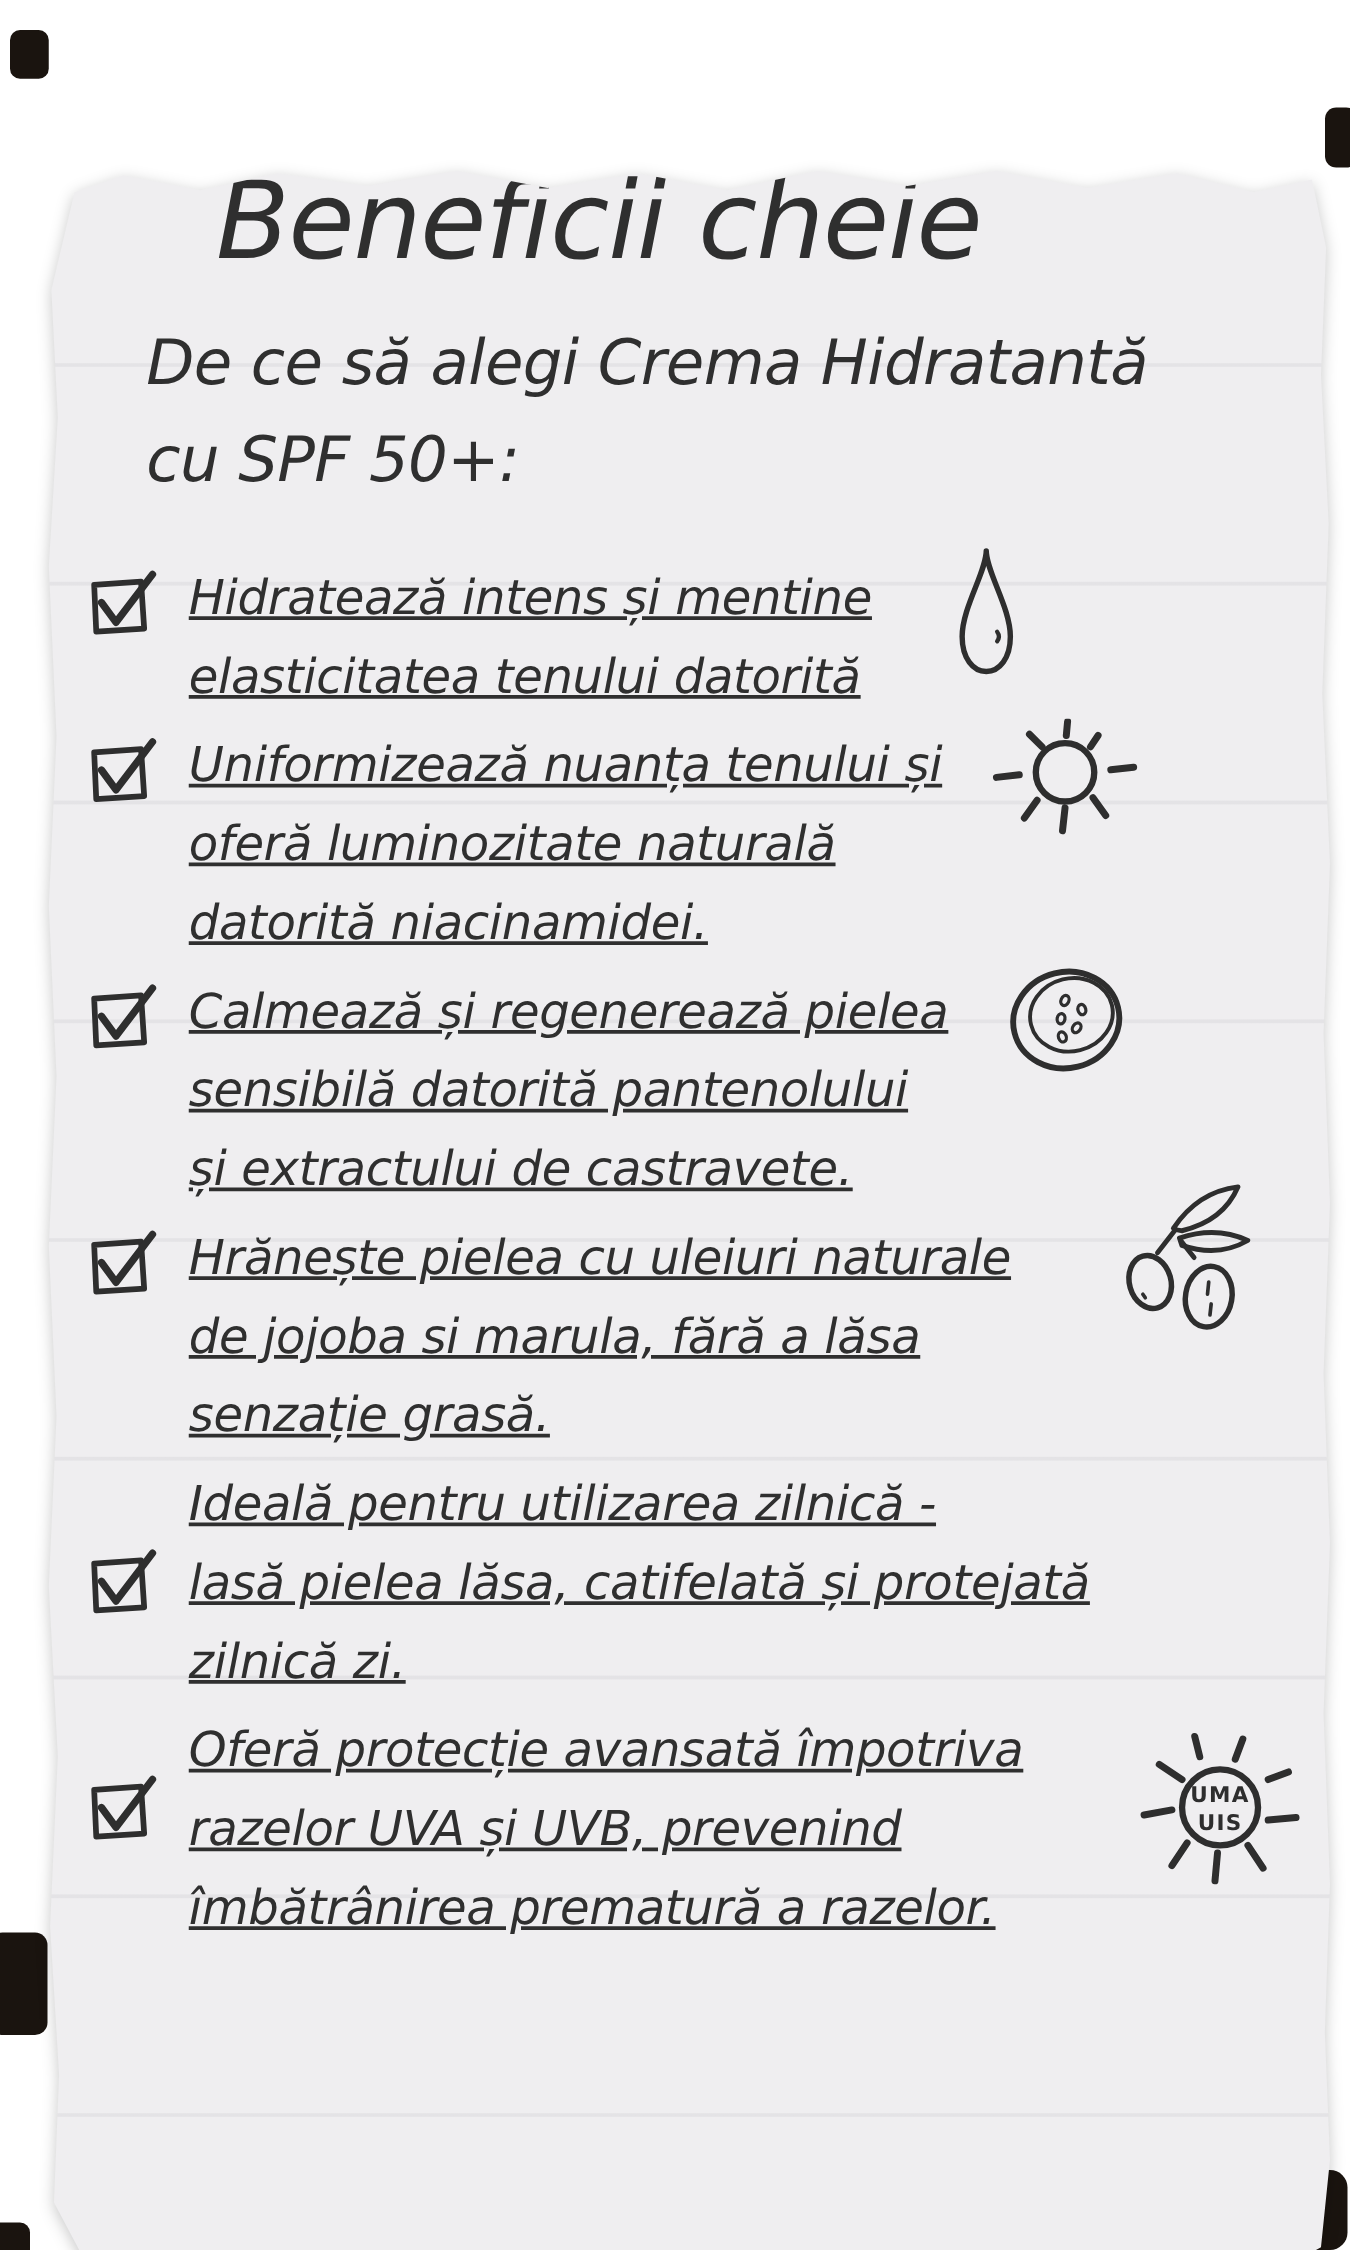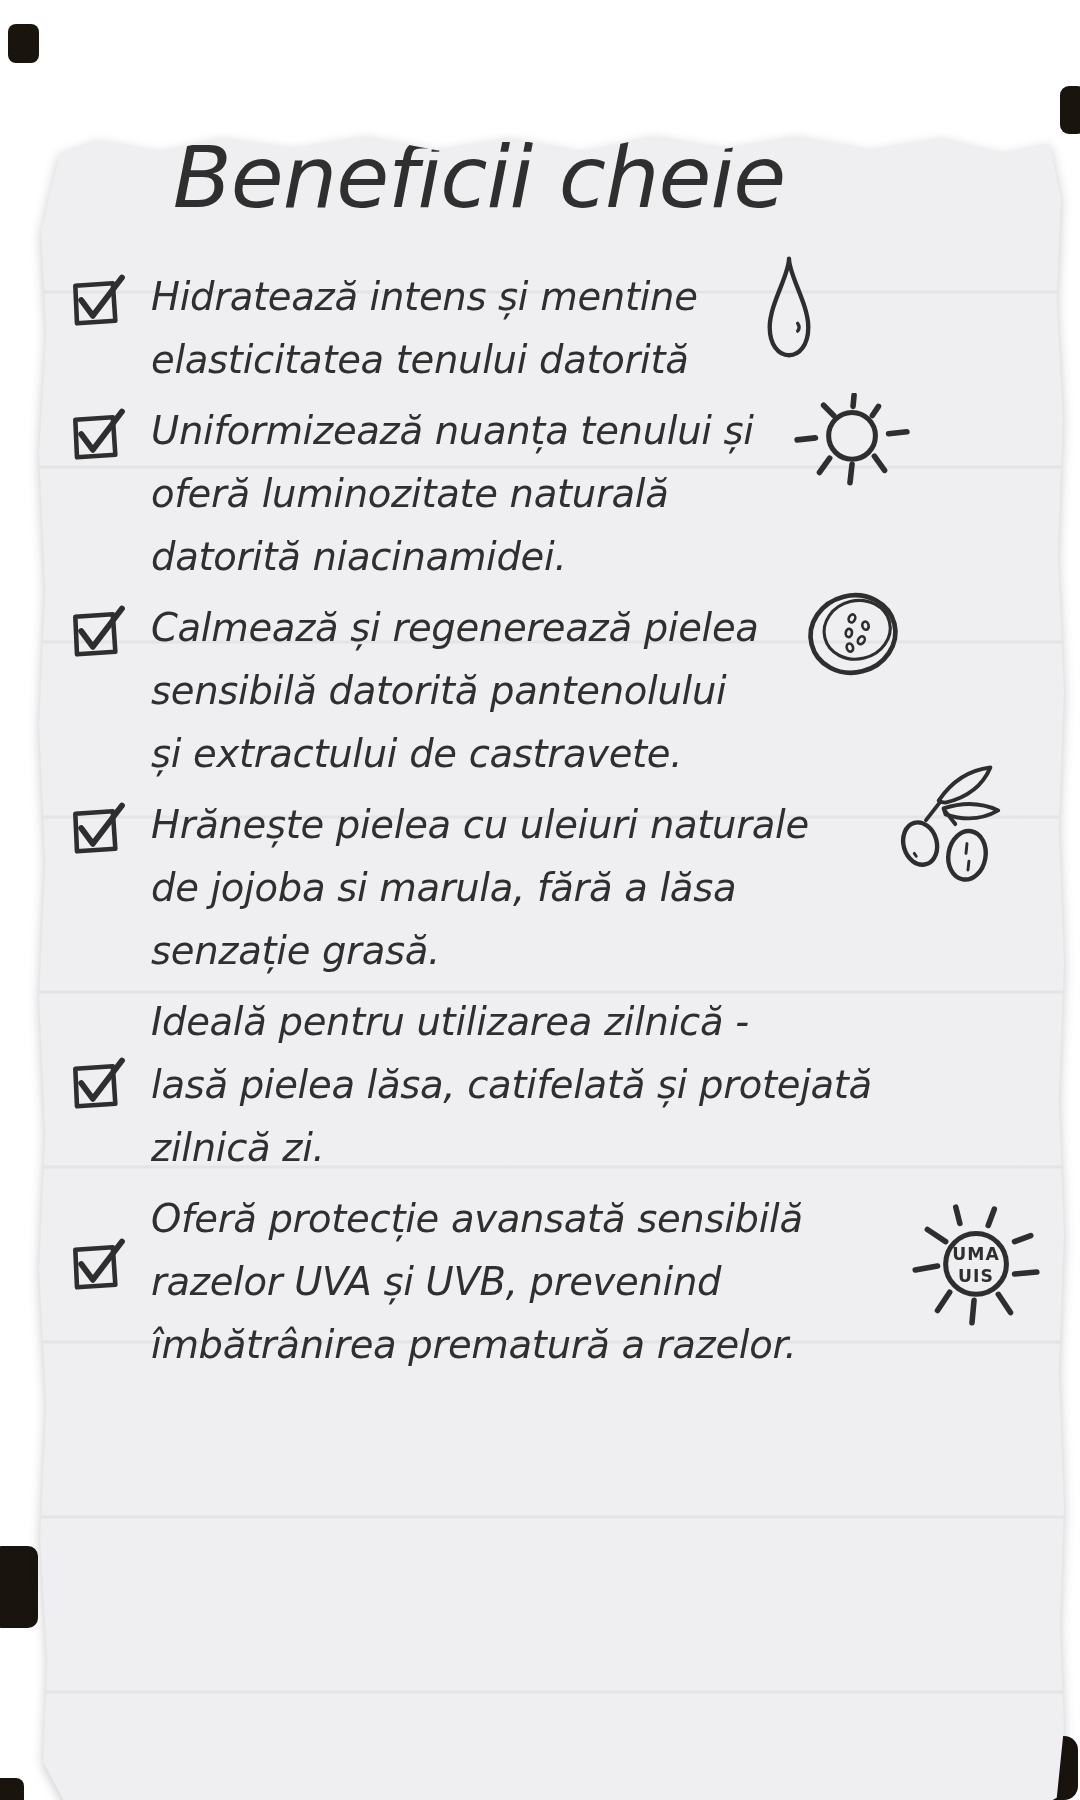--- a/index.html
+++ b/index.html
@@ -39,21 +39,21 @@
       3.5% 99.3%, .6% 96%, 1% 90%, .3% 83%, .9% 75%, .2% 67%, .8% 59%, .2% 51%,
       .8% 43%, .2% 35%, .8% 27%, .2% 19%, .9% 12%, .4% 6%);
   }
   .hand{font-style:italic;}
   .page-title{
     margin-top:50px;text-align:center;transform:translateX(-72px);
     font-size:86px;line-height:1.1;letter-spacing:-1px;font-weight:normal;
   }
   .subtitle{margin-top:26px;margin-left:80px;font-size:50px;line-height:78px;letter-spacing:-0.5px;}
   .benefits{margin-top:40px;padding-left:28px;padding-right:44px;}
-  .row{position:relative;display:flex;margin-bottom:8px;}
+  .row{position:relative;display:flex;margin-bottom:8px;text-decoration:underline;}
   .checkbox{flex:0 0 62px;margin:6px 22px 0 2px;}
   .row-5 .checkbox{margin-top:64px;}
   .row-6 .checkbox{margin-top:48px;}
   .lines{font-size:38.5px;line-height:63px;letter-spacing:-0.3px;white-space:nowrap;}
   .item-icon{position:absolute;}
   .icon-drop{right:205px;top:-16px;}
   .icon-cucumber{right:116px;top:-12px;}
   .icon-sun{right:110px;top:-6px;}
   .icon-olive{right:14px;top:-30px;}
   .icon-uvsun{right:-28px;top:12px;}
@@ -68,20 +68,24 @@
 <div class="corner corner-tr"></div>
 <div class="corner corner-lb"></div>
 <div class="corner corner-bl"></div>
 <div class="corner corner-br"></div>
 
 <div class="paper-wrap">
   <div class="paper">
 
     <div class="page-title hand">Beneficii cheie</div>
 
+    <div class="subtitle hand">
+      <div>De ce să alegi Crema Hidratantă</div>
+      <div>cu SPF 50+:</div>
+    </div>
 
     <div class="benefits">
 
       <div class="row row-1">
         <div class="checkbox">
           <svg width="60" height="58" viewBox="0 0 72 66">
             <path class="stroke" stroke-width="5.5" d="M10 16 L55 13 L58 58 L12 61 Z"></path>
             <path class="stroke" stroke-width="7" d="M17 33 L31 52 L66 6"></path>
           </svg>
         </div>
@@ -190,21 +194,21 @@
       </div>
 
       <div class="row row-6">
         <div class="checkbox">
           <svg width="60" height="58" viewBox="0 0 72 66">
             <path class="stroke" stroke-width="5.5" d="M10 16 L55 13 L58 58 L12 61 Z"></path>
             <path class="stroke" stroke-width="7" d="M17 33 L31 52 L66 6"></path>
           </svg>
         </div>
         <div class="lines hand">
-          <div>Oferă protecție avansată sensibilă</div>
+          <div>Oferă protecție avansată împotriva</div>
           <div>razelor UVA și UVB, prevenind</div>
           <div>îmbătrânirea prematură a razelor.</div>
         </div>
         <div class="item-icon icon-uvsun">
           <svg width="152" height="142" viewBox="0 0 150 140">
             <circle class="stroke" stroke-width="5" cx="78" cy="64" r="30"></circle>
             <text class="uv-text" x="78" y="60" text-anchor="middle">UMA</text>
             <text class="uv-text" x="78" y="82" text-anchor="middle">UIS</text>
             <path class="stroke" stroke-width="5.5" d="M18 70 L40 66"></path>
             <path class="stroke" stroke-width="5.5" d="M30 30 L48 42"></path>

